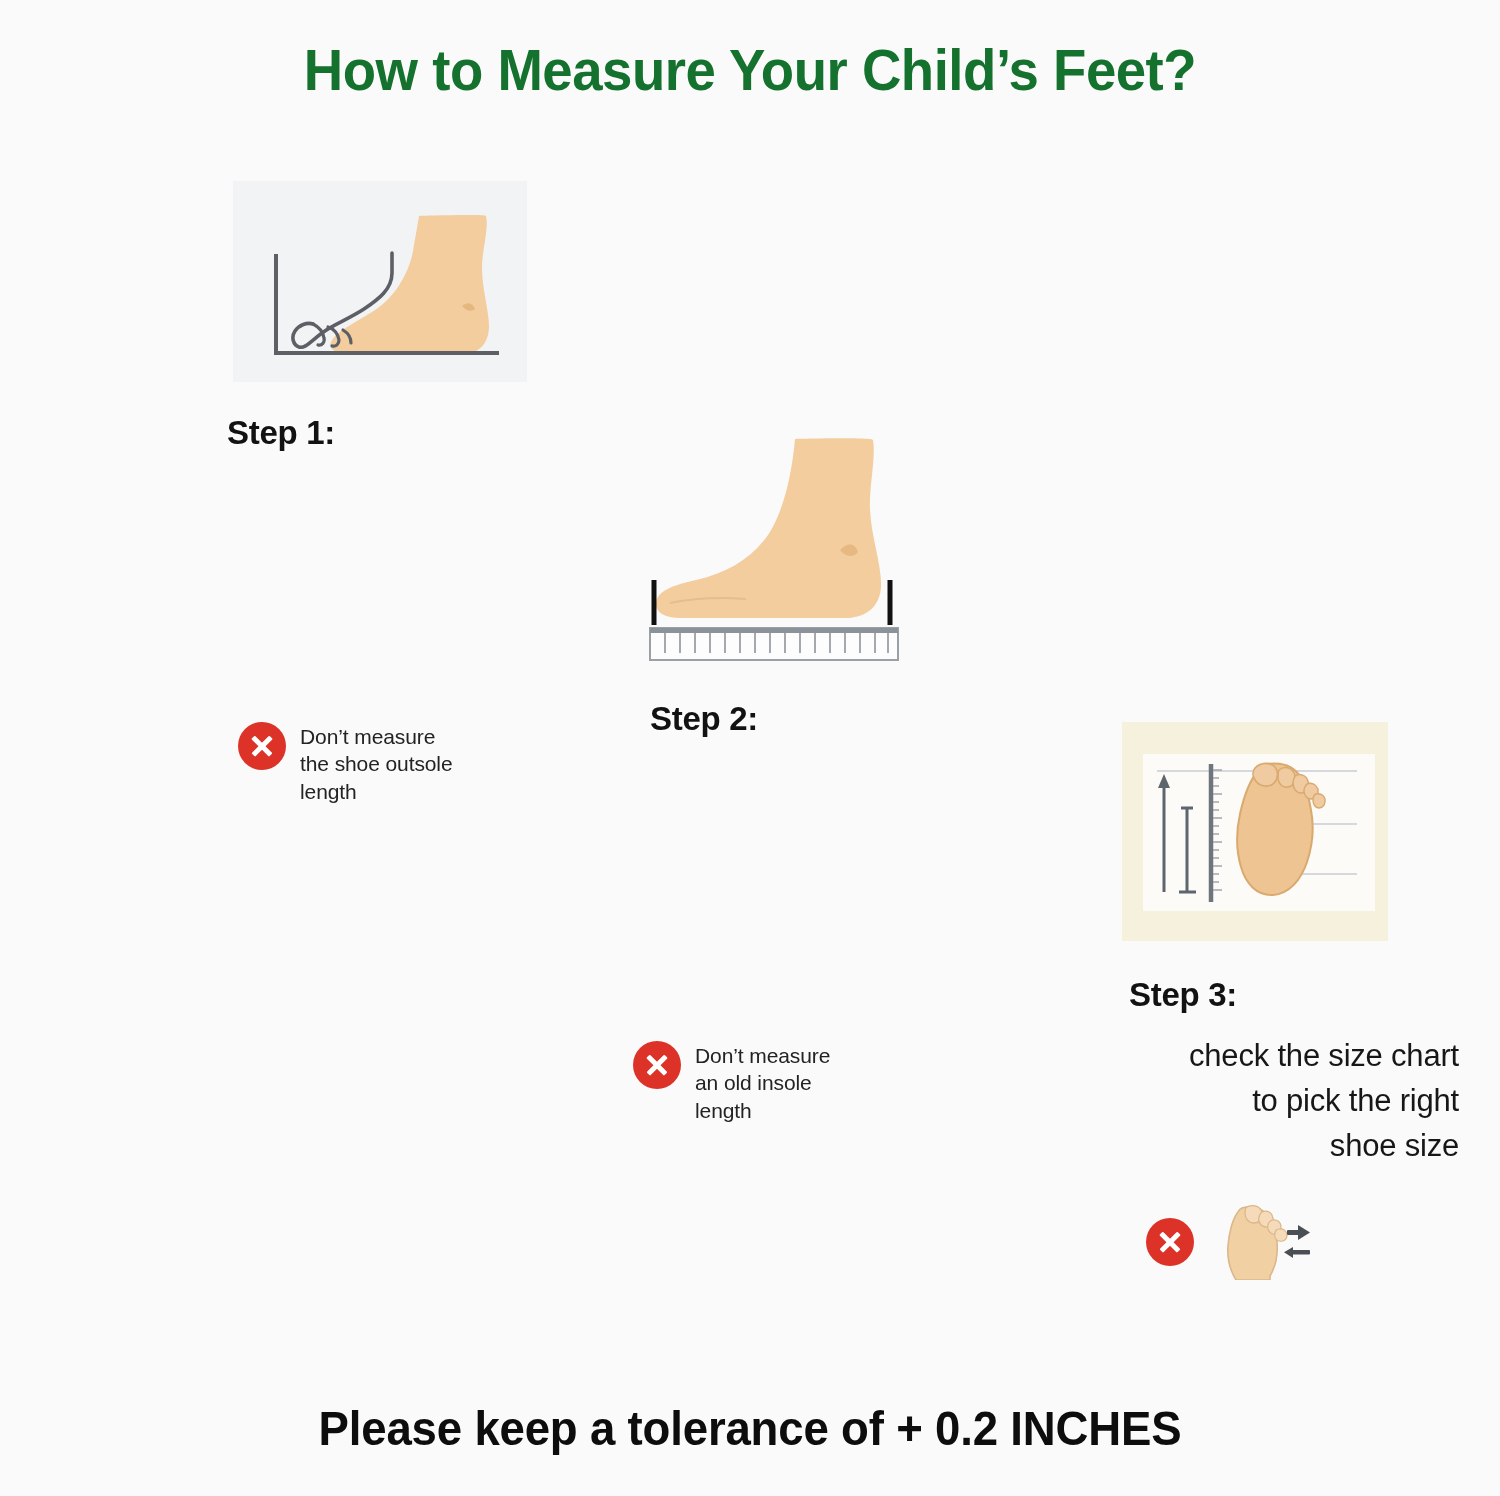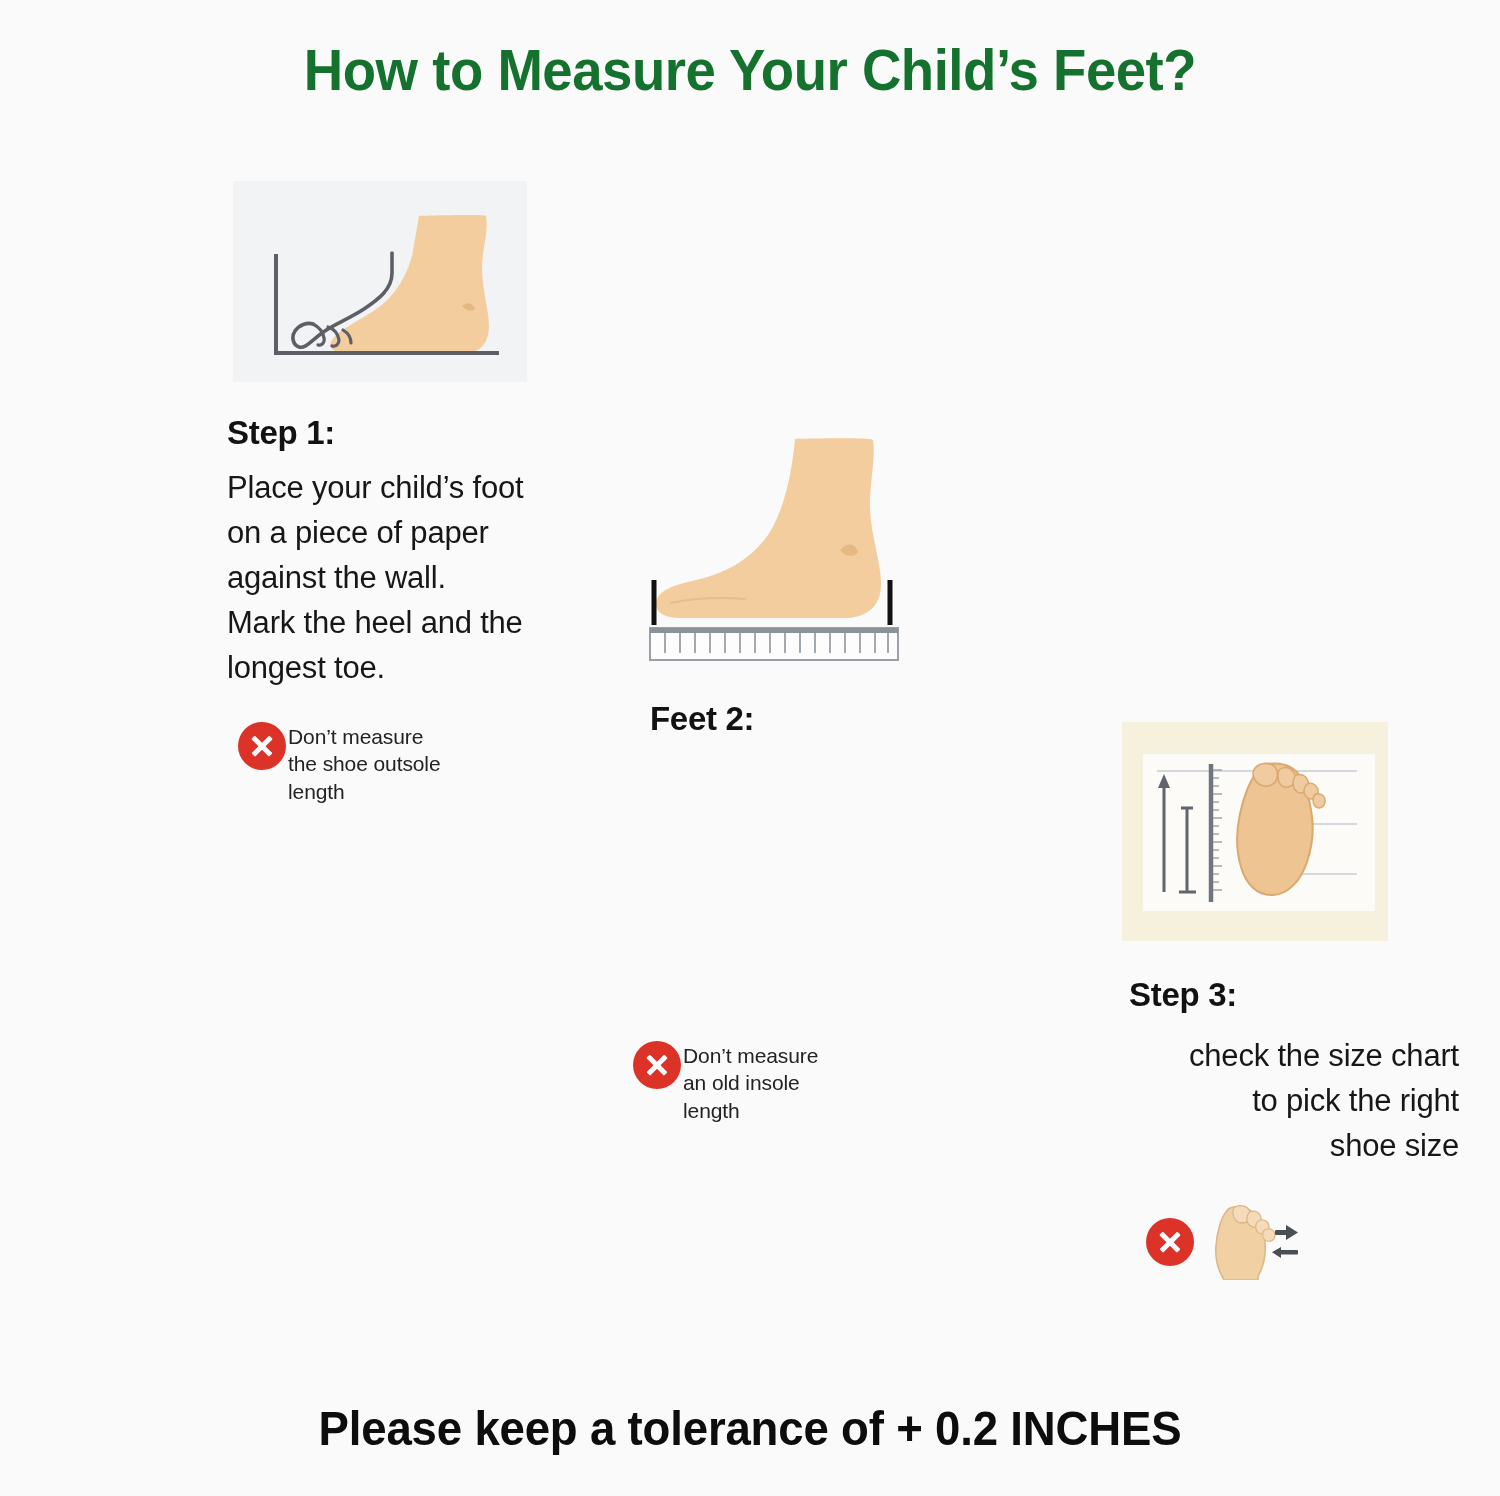--- a/index.html
+++ b/index.html
@@ -71,21 +71,21 @@
     line-height: 1.45;
     letter-spacing: -0.2px;
     white-space: pre-line;
   }
 
   
   .warn {
     position: absolute;
     display: flex;
     align-items: flex-start;
-    gap: 2px;
+    gap: 14px;
   }
   .warn-circle {
     width: 48px;
     height: 48px;
     border-radius: 50%;
     background: #dc3227;
     position: relative;
     flex: 0 0 auto;
   }
   .warn-circle::before,
@@ -160,25 +160,20 @@
                C78 160 72 168 66 166 C60 164 58 156 62 150
                C66 144 74 141 80 143" fill="none" stroke="#5c6066" stroke-width="3.6" stroke-linecap="round"></path>
       <path d="M80 143 C86 146 90 151 91 157 C92 161 89 165 85 164" fill="none" stroke="#5c6066" stroke-width="3.2" stroke-linecap="round"></path>
       <path d="M95 146 C101 148 105 153 106 159 C106 163 103 166 99 165" fill="none" stroke="#5c6066" stroke-width="3.2" stroke-linecap="round"></path>
       <path d="M110 149 C115 152 118 157 118 162" fill="none" stroke="#5c6066" stroke-width="3.2" stroke-linecap="round"></path>
     </svg>
   </div>
 
   <div class="step" style="left:227px; top:414px; width:330px;">
     <div class="step-heading">Step 1:</div>
-    <div class="step-body" style="margin-top:14px;">Place your child’s foot
-on a piece of paper
-against the wall.
-Mark the heel and the
-longest toe.</div>
   </div>
 
   <div class="warn" style="left:238px; top:722px; width:290px;">
     <div class="warn-circle"></div>
     <div class="warn-text">Don’t measure
 the shoe outsole
 length</div>
   </div>
 
   <div style="position:absolute; left:640px; top:425px; width:300px; height:245px;">
@@ -213,21 +208,21 @@
           <line x1="205" y1="208" x2="205" y2="228"></line>
           <line x1="220" y1="208" x2="220" y2="228"></line>
           <line x1="235" y1="208" x2="235" y2="228"></line>
           <line x1="248" y1="208" x2="248" y2="228"></line>
         </g>
       </g>
     </svg>
   </div>
 
   <div class="step" style="left:650px; top:700px; width:430px;">
-    <div class="step-heading">Feet 2:</div>
+    <div class="step-heading">Step 2:</div>
   </div>
 
   <div class="warn" style="left:633px; top:1041px; width:300px;">
     <div class="warn-circle"></div>
     <div class="warn-text">Don’t measure
 an old insole
 length</div>
   </div>
 
   <div class="panel3-outer">

